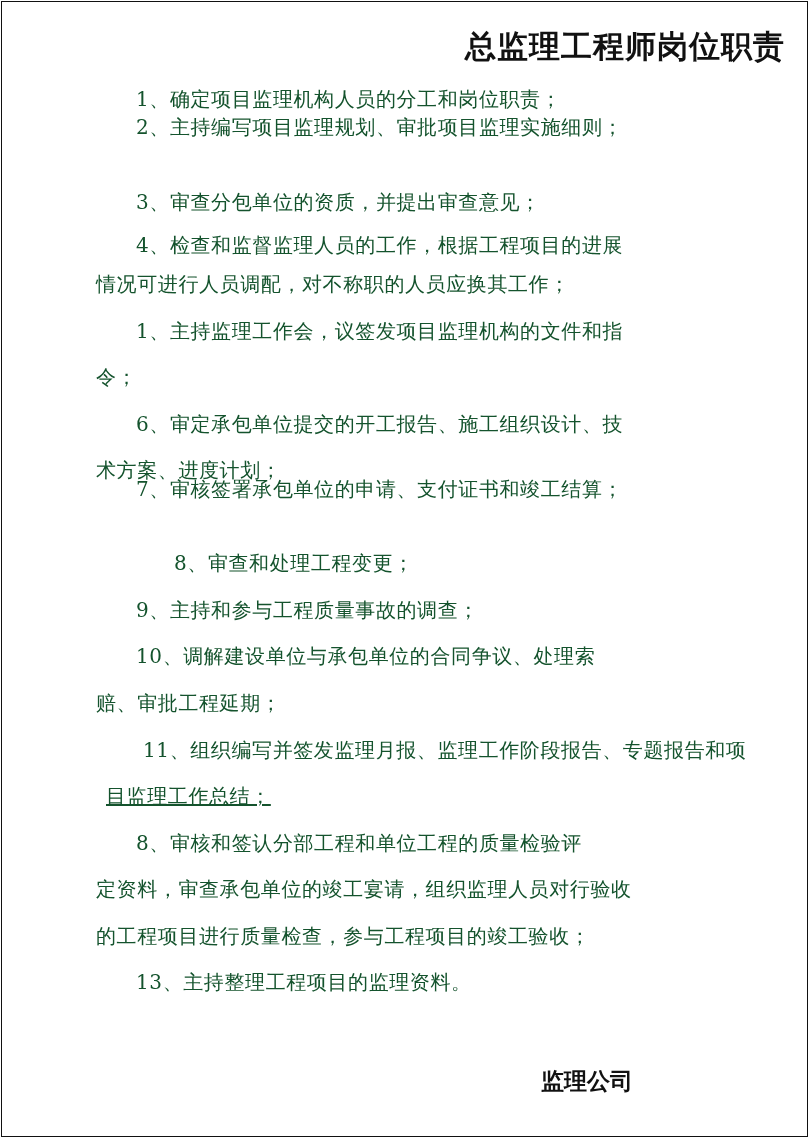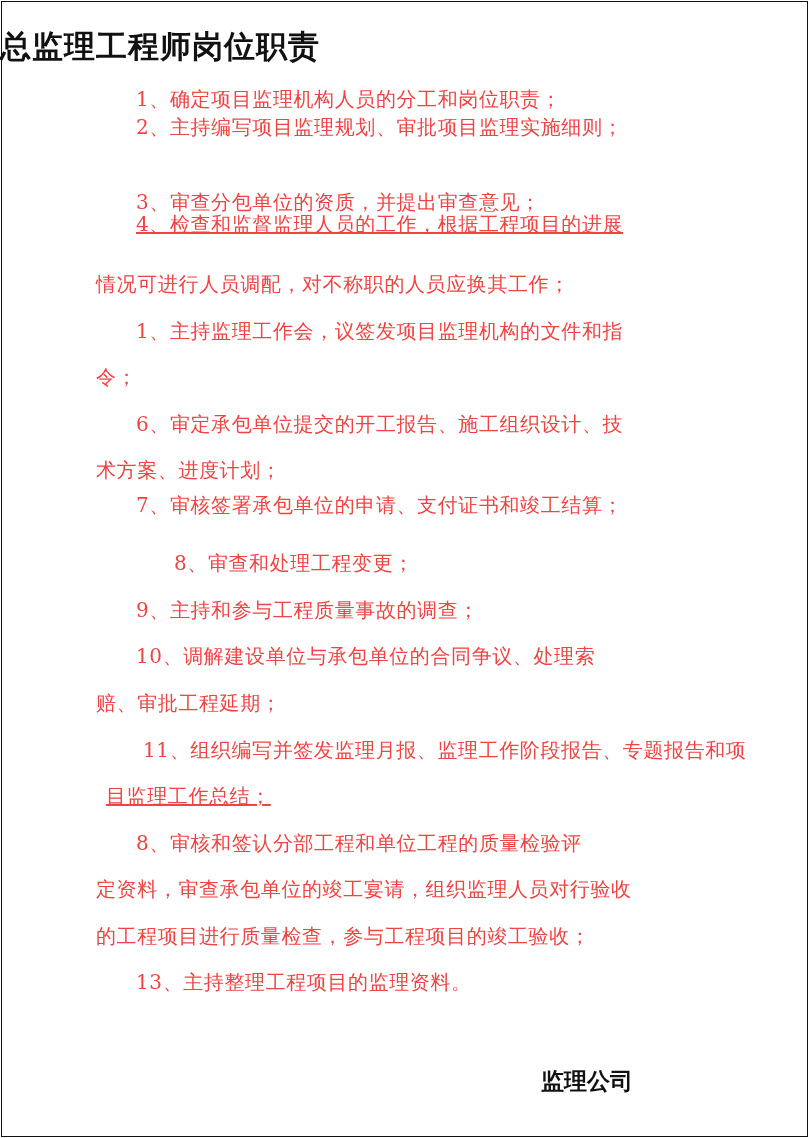--- a/index.html
+++ b/index.html
@@ -2,51 +2,51 @@
 <html><head>
 <meta charset="utf-8">
 <style>
   html, body { margin:0; padding:0; background:#ffffff; }
   body { width:809px; height:1138px; position:relative; overflow:hidden; }
   .page {
     position:absolute; left:1px; top:1px; width:805px; height:1134px;
     border:1px solid #111; background:#fff;
   }
   .title {
-    position:absolute; left:0; width:785px; top:26px; text-align:left;
+    position:absolute; left:0; width:785px; top:26px; text-align:right;
     font-family:"DejaVu Sans", sans-serif; font-weight:bold; font-size:31px;
     color:#111; letter-spacing:1px;
   }
   .line {
     position:absolute; white-space:nowrap;
     font-family:"DejaVu Serif", "Liberation Serif", serif;
-    font-size:20px; color:#ef4444; letter-spacing:0.6px;
+    font-size:20px; color:#14532d; letter-spacing:0.6px;
   }
   .signature {
     position:absolute; left:541px; top:1066px;
     font-family:"DejaVu Sans", sans-serif; font-weight:bold; font-size:23px; color:#111;
   }
 </style>
 </head>
 <body>
 
 <div class="page"></div>
 <div class="title">总监理工程师岗位职责</div>
 
 <div id="lines">
     <div class="line" style="left: 136px; top: 86px;">1、确定项目监理机构人员的分工和岗位职责；</div>
     <div class="line" style="left: 136px; top: 114px;">2、主持编写项目监理规划、审批项目监理实施细则；</div>
     <div class="line" style="left: 136px; top: 178px; margin-top: 11px;">3、审查分包单位的资质，并提出审查意见；</div>
-    <div class="line" style="left: 136px; top: 211px; text-decoration: underline;">4、检查和监督监理人员的工作，根据工程项目的进展</div>
+    <div class="line" style="left: 136px; top: 232px;">4、检查和监督监理人员的工作，根据工程项目的进展</div>
     <div class="line" style="left: 96px; top: 271px;">情况可进行人员调配，对不称职的人员应换其工作；</div>
     <div class="line" style="left: 136px; top: 318px;">1、主持监理工作会，议签发项目监理机构的文件和指</div>
     <div class="line" style="left: 96px; top: 364px;">令；</div>
     <div class="line" style="left: 136px; top: 411px;">6、审定承包单位提交的开工报告、施工组织设计、技</div>
     <div class="line" style="left: 96px; top: 457px;">术方案、进度计划；</div>
-    <div class="line" style="left: 136px; top: 492px; text-align: right;">7、审核签署承包单位的申请、支付证书和竣工结算；</div>
+    <div class="line" style="left: 136px; top: 476px; text-align: right;">7、审核签署承包单位的申请、支付证书和竣工结算；</div>
     <div class="line" style="left: 136px; top: 550px; margin-left: 38px;">8、审查和处理工程变更；</div>
     <div class="line" style="left: 136px; top: 597px;">9、主持和参与工程质量事故的调查；</div>
     <div class="line" style="left: 136px; top: 643px;">10、调解建设单位与承包单位的合同争议、处理索</div>
     <div class="line" style="left: 96px; top: 690px;">赔、审批工程延期；</div>
     <div class="line" style="left: 143px; top: 737px;">11、组织编写并签发监理月报、监理工作阶段报告、专题报告和项</div>
     <div class="line" style="left: 106px; top: 783px; text-decoration: underline;">目监理工作总结；</div>
     <div class="line" style="left: 136px; top: 830px;">8、审核和签认分部工程和单位工程的质量检验评</div>
     <div class="line" style="left: 96px; top: 876px;">定资料，审查承包单位的竣工宴请，组织监理人员对行验收</div>
     <div class="line" style="left: 96px; top: 923px;">的工程项目进行质量检查，参与工程项目的竣工验收；</div>
     <div class="line" style="left: 136px; top: 969px;">13、主持整理工程项目的监理资料。</div>

